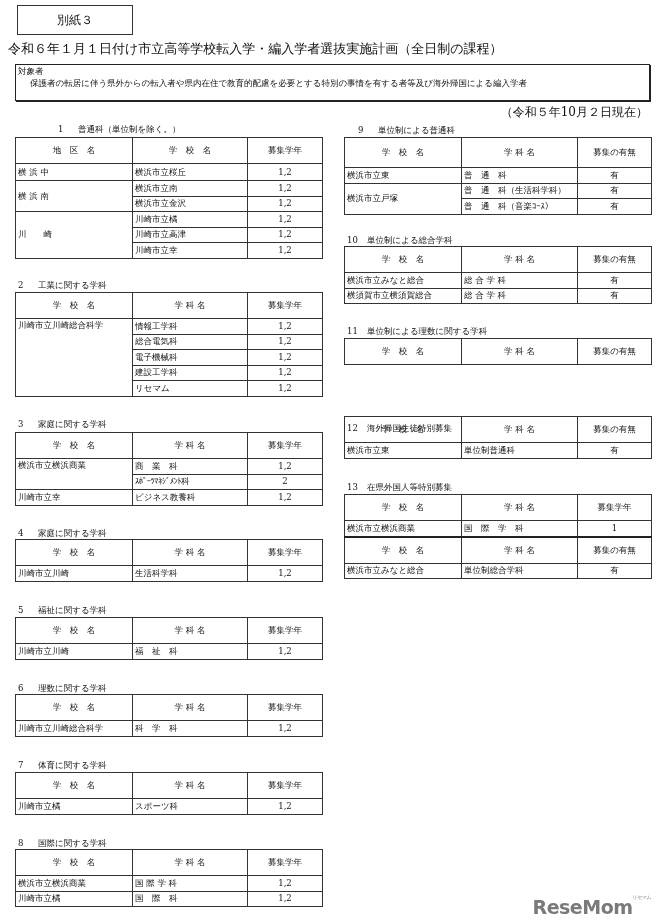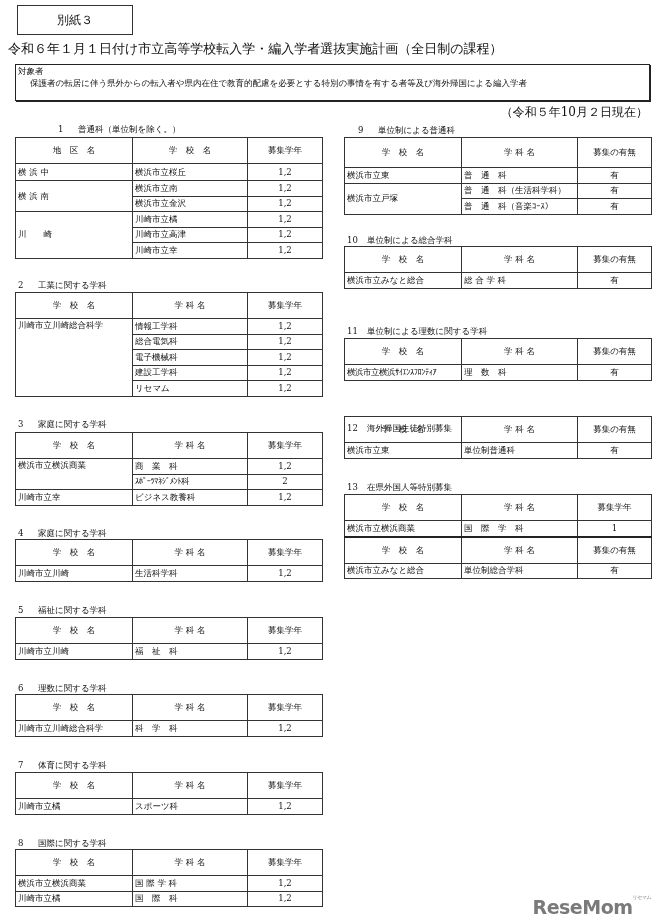--- a/index.html
+++ b/index.html
@@ -322,42 +322,42 @@
       <tr class="hd">
     <td>学　校　名</td>
     <td>学 科 名</td>
     <td>募集の有無</td>
   </tr>
   <tr>
     <td>横浜市立みなと総合</td>
     <td>総 合 学 科</td>
     <td class="c">有</td>
   </tr>
+  <tr>
+    <td>横須賀市立横須賀総合</td>
+    <td>総 合 学 科</td>
+    <td class="c">有</td>
+  </tr>
 </tbody>
   </table>
 
 <div class="abs sec-title" style="left:347px;top:326px;">
   <span class="num">11</span><span>単位制による理数に関する学科</span>
 </div>
 <table class="t" style="left:344px;top:338px;width:307px;">
   <colgroup>
       <col style="width:117px">
       <col style="width:116px">
       <col style="width:74px">
     </colgroup>
   <tbody>
       <tr class="hd">
     <td>学　校　名</td>
     <td>学 科 名</td>
     <td>募集の有無</td>
-  </tr>
-  <tr>
-    <td class="small">横浜市立横浜ｻｲｴﾝｽﾌﾛﾝﾃｨｱ</td>
-    <td>理　数　科</td>
-    <td class="c">有</td>
   </tr>
 </tbody>
   </table>
 
 <div class="abs sec-title" style="left:347px;top:423px;">
   <span class="num">12</span><span>海外帰国生徒特別募集</span>
 </div>
 <table class="t" style="left:344px;top:416px;width:307px;">
   <colgroup>
       <col style="width:117px">

